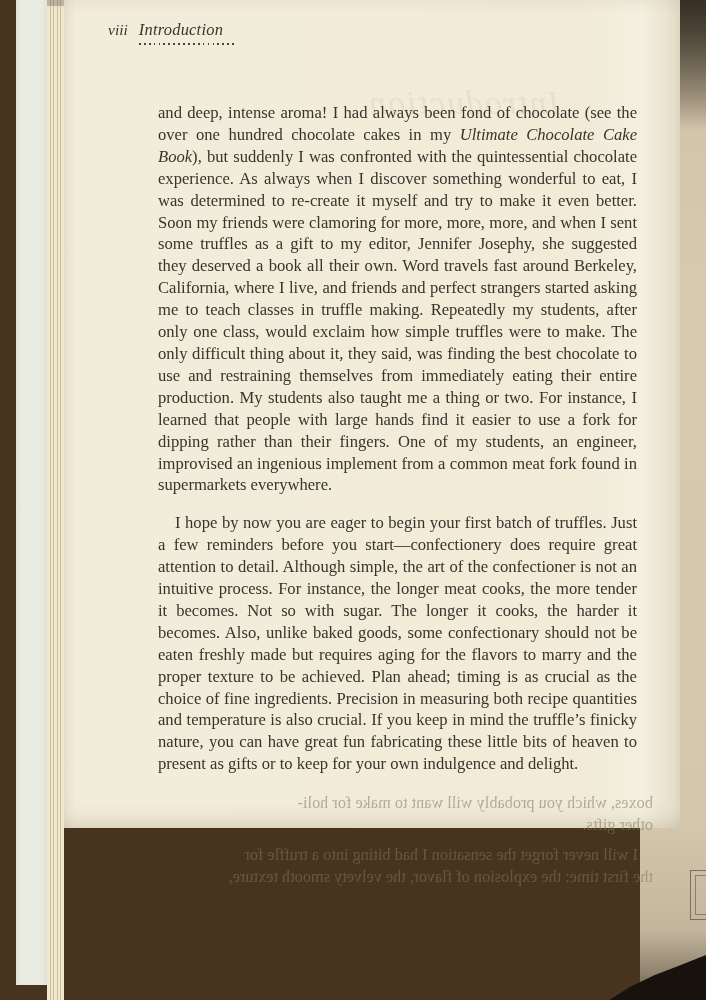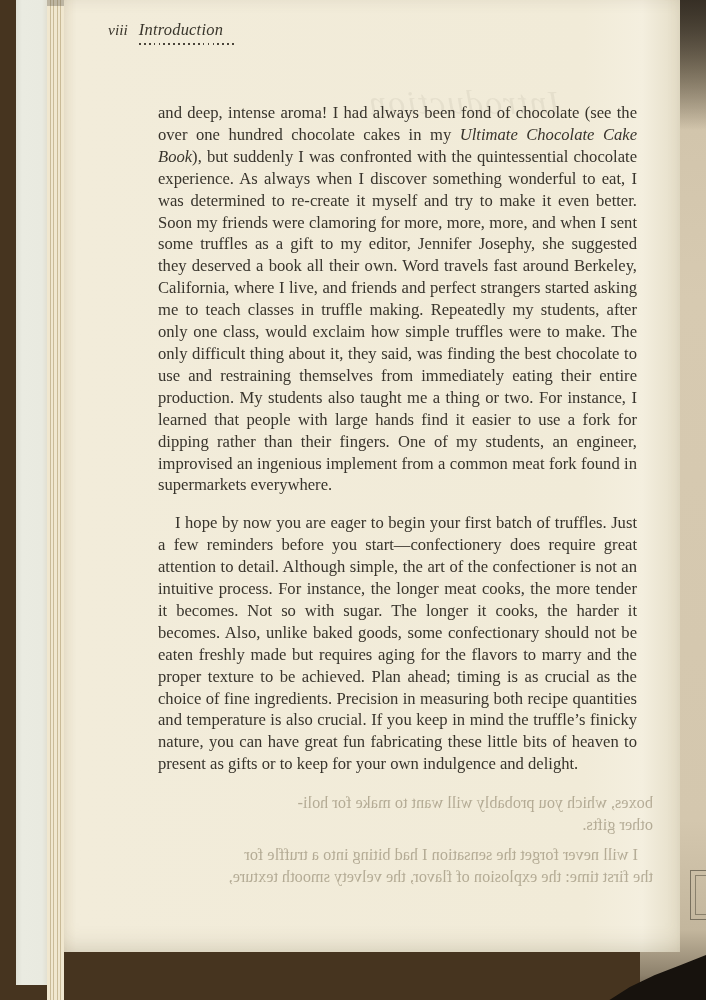--- a/index.html
+++ b/index.html
@@ -41,21 +41,21 @@
   .frame-deco{
     position:absolute;left:690px;top:870px;width:26px;height:48px;
     border:1.6px solid rgba(95,88,72,.75);z-index:2;
   }
   .frame-deco .frame-inner{
     position:absolute;left:4px;top:4px;right:-3px;bottom:4px;
     border:1.2px solid rgba(95,88,72,.6);
   }
   
   .page{
-    position:absolute;left:64px;top:0;width:616px;height:952px;
+    position:absolute;left:64px;top:0;width:616px;height:828px;
     background:linear-gradient(90deg,#ece4cf 0,#f2ecda 12px,#f1ebd8 520px,#f4efdf 578px,#e4ddc7 616px);
     box-shadow:inset 0 -14px 26px -16px rgba(110,95,65,.35), inset 0 10px 18px -14px rgba(110,95,65,.18);
     z-index:4;
   }
   
   .dark-corner{
     position:absolute;left:570px;top:855px;width:136px;height:145px;
     background:#17120d;
     clip-path:polygon(29% 100%, 44% 91%, 62% 83%, 81% 76%, 100% 69%, 100% 100%);
     z-index:6;

